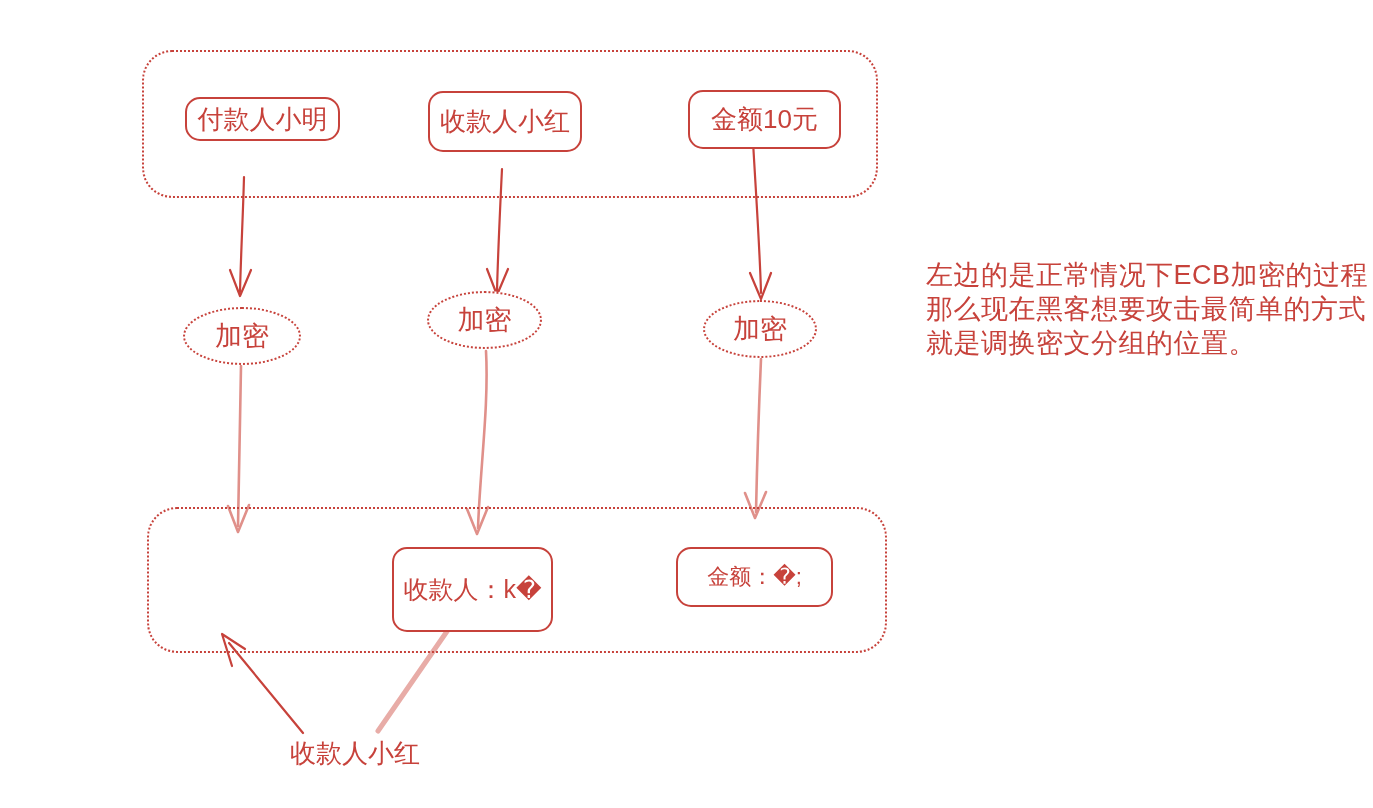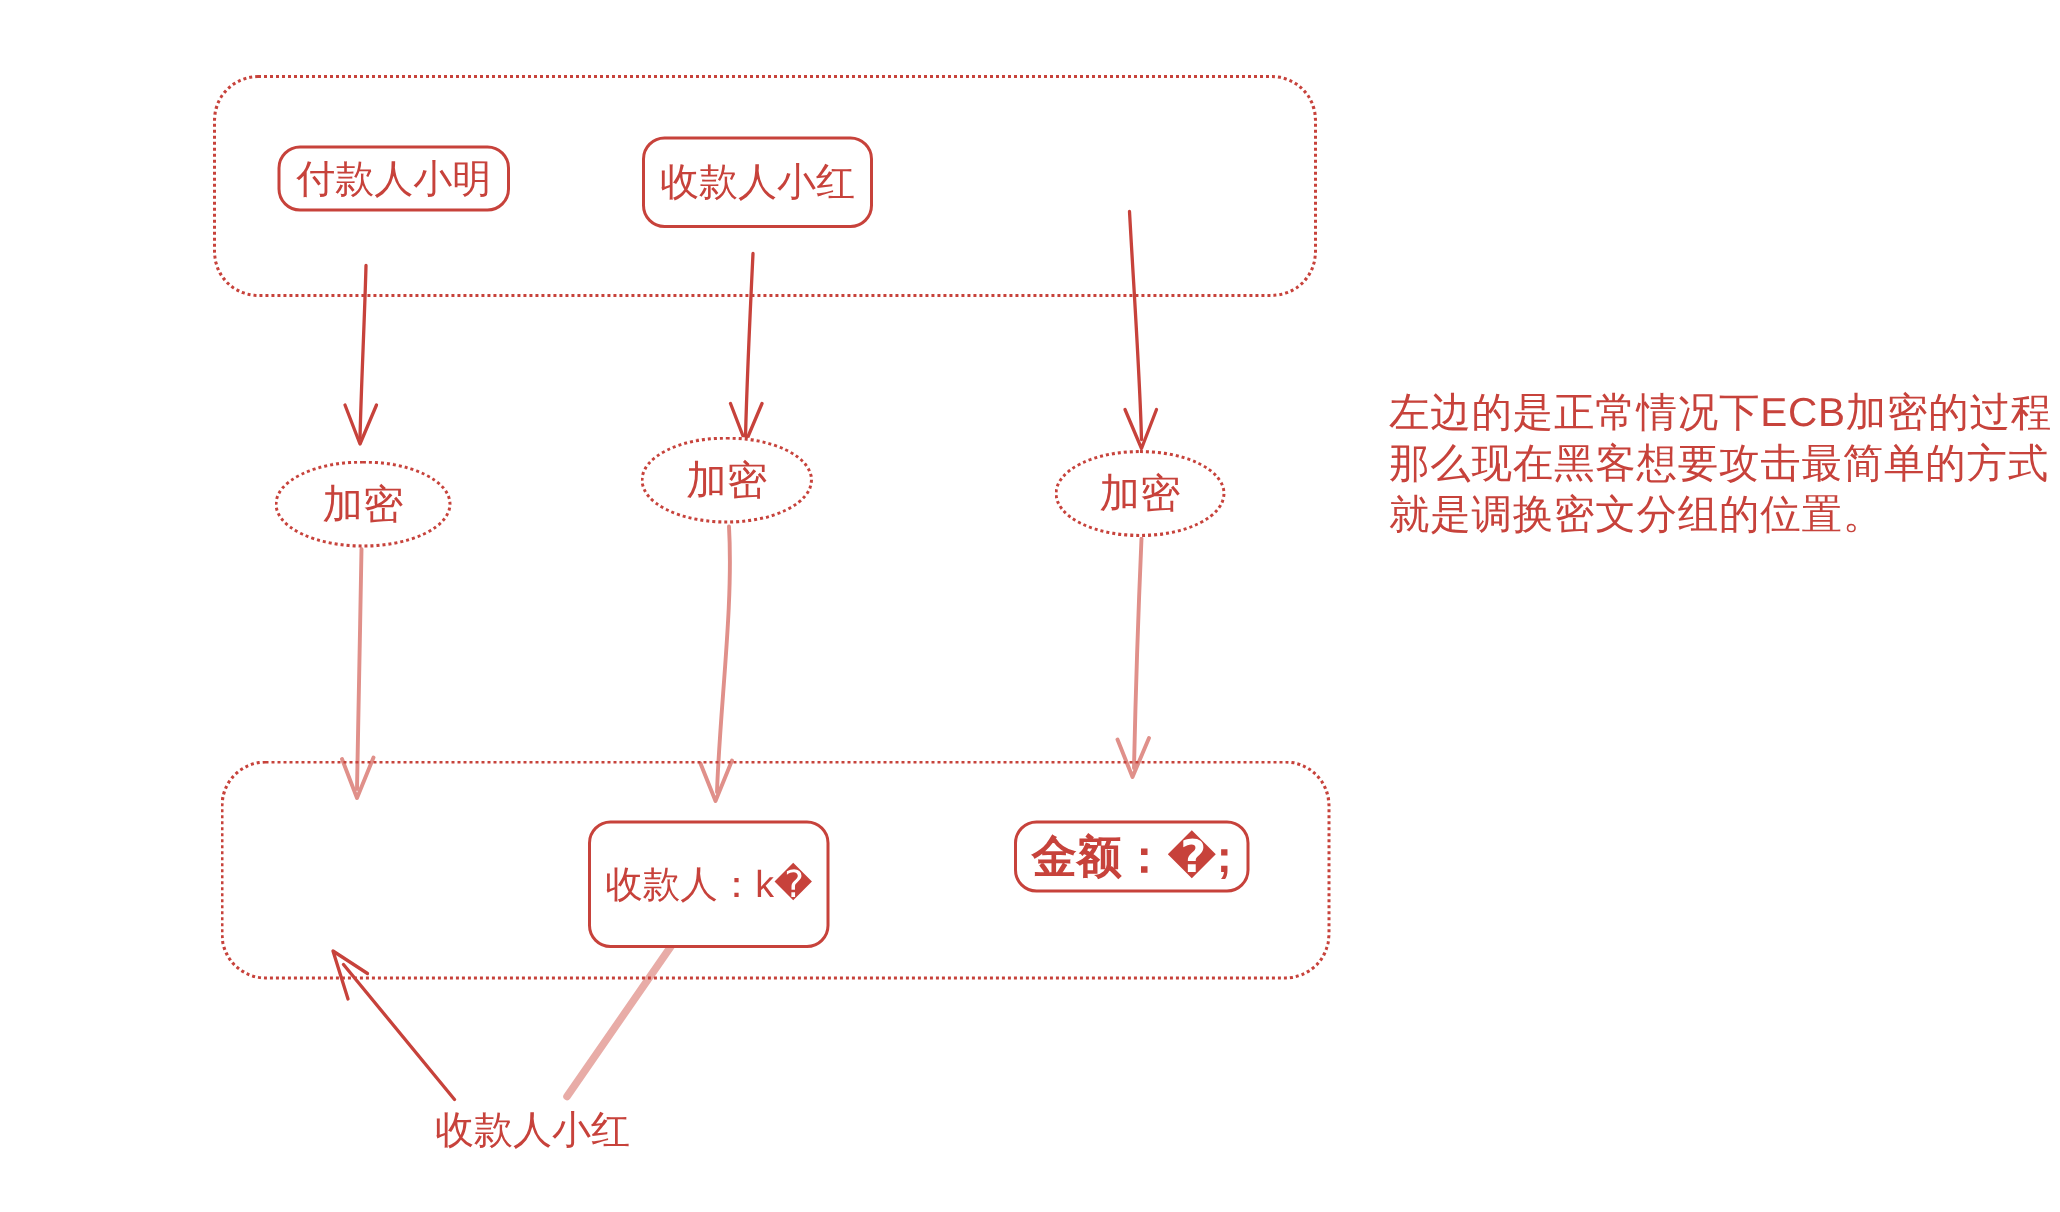--- a/index.html
+++ b/index.html
@@ -35,21 +35,21 @@
     display:flex;align-items:center;justify-content:center;
     font-size:26px;
     white-space:nowrap;
     background:#fff;
   }
   .plain-1{left:185px;top:97px;width:155px;height:44px;}
   .plain-2{left:428px;top:91px;width:154px;height:61px;}
   .plain-3{left:688px;top:90px;width:153px;height:59px;}
   .cipher-1{left:165px;top:553px;width:157px;height:76px;font-size:25px;}
   .cipher-2{left:392px;top:547px;width:161px;height:85px;font-size:25px;align-items:center;}
-  .cipher-3{left:676px;top:547px;width:157px;height:48px;font-size:30px;font-weight:bold;}
+  .cipher-3{left:676px;top:547px;width:157px;height:60px;font-size:22px;}
   .encrypt-ellipse{
     border:2.5px dotted var(--ink);
     border-radius:50%;
     display:flex;align-items:center;justify-content:center;
     font-size:27px;
     background:#fff;
   }
   .enc-1{left:183px;top:307px;width:118px;height:58px;}
   .enc-2{left:427px;top:291px;width:115px;height:58px;}
   .enc-3{left:703px;top:300px;width:114px;height:58px;}
@@ -120,20 +120,23 @@
   </svg>
 
 
   <div class="abs dotted-group group-plain"></div>
   <div class="abs node-box plain-1">
     <span>付款人小明</span>
   </div>
   <div class="abs node-box plain-2">
     <span>收款人小红</span>
   </div>
+  <div class="abs node-box plain-3">
+    <span>金额10元</span>
+  </div>
 
   <div class="abs encrypt-ellipse enc-1">
     <span>加密</span>
   </div>
   <div class="abs encrypt-ellipse enc-2">
     <span>加密</span>
   </div>
   <div class="abs encrypt-ellipse enc-3">
     <span>加密</span>
   </div>

